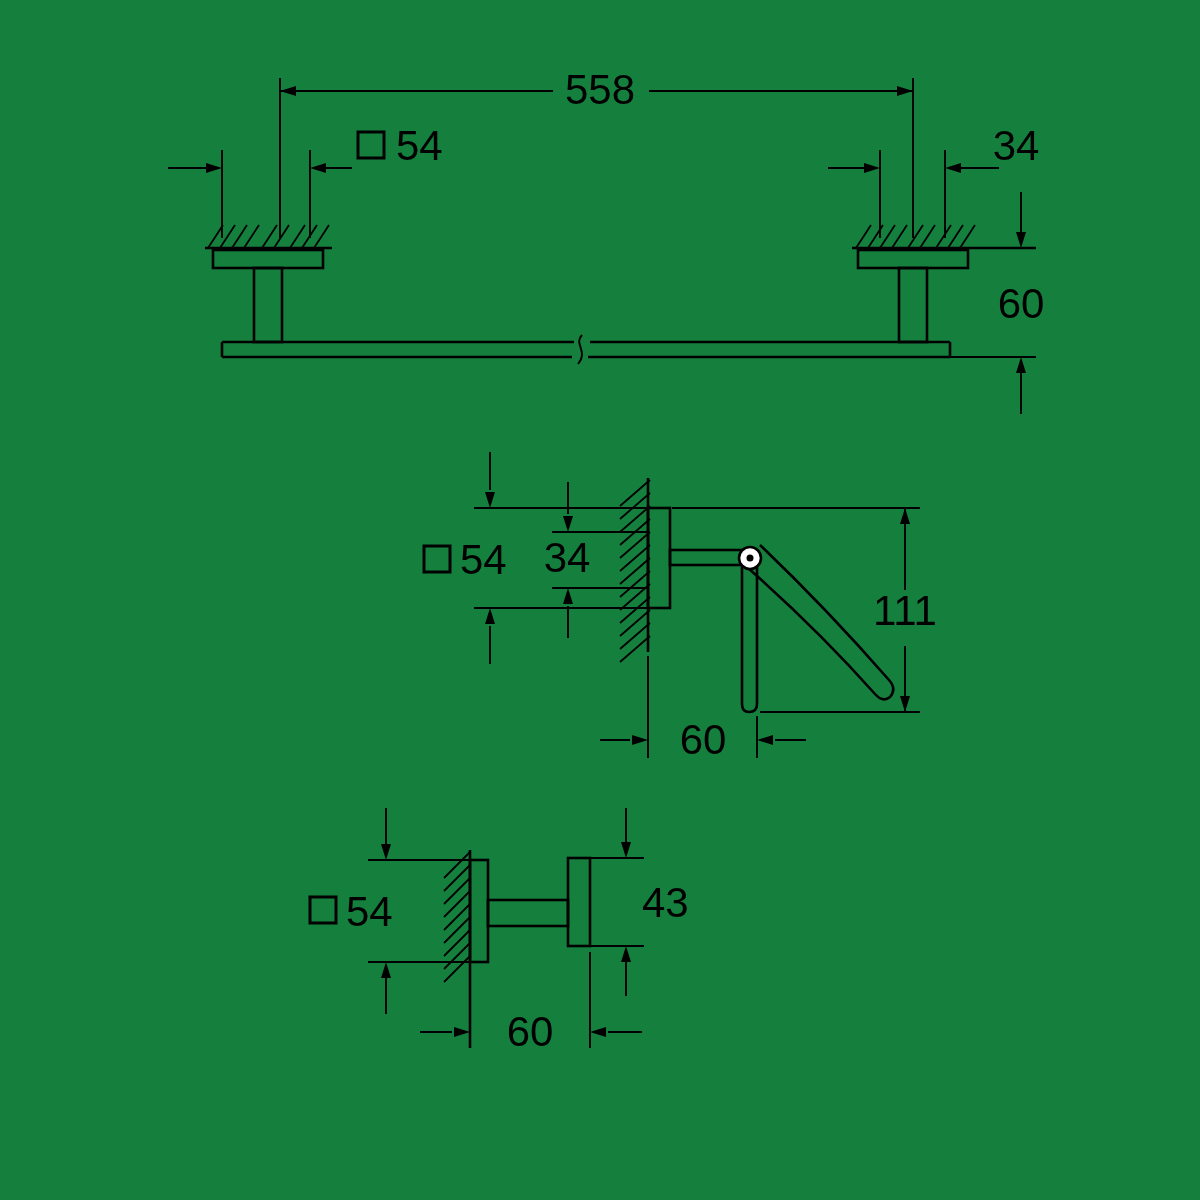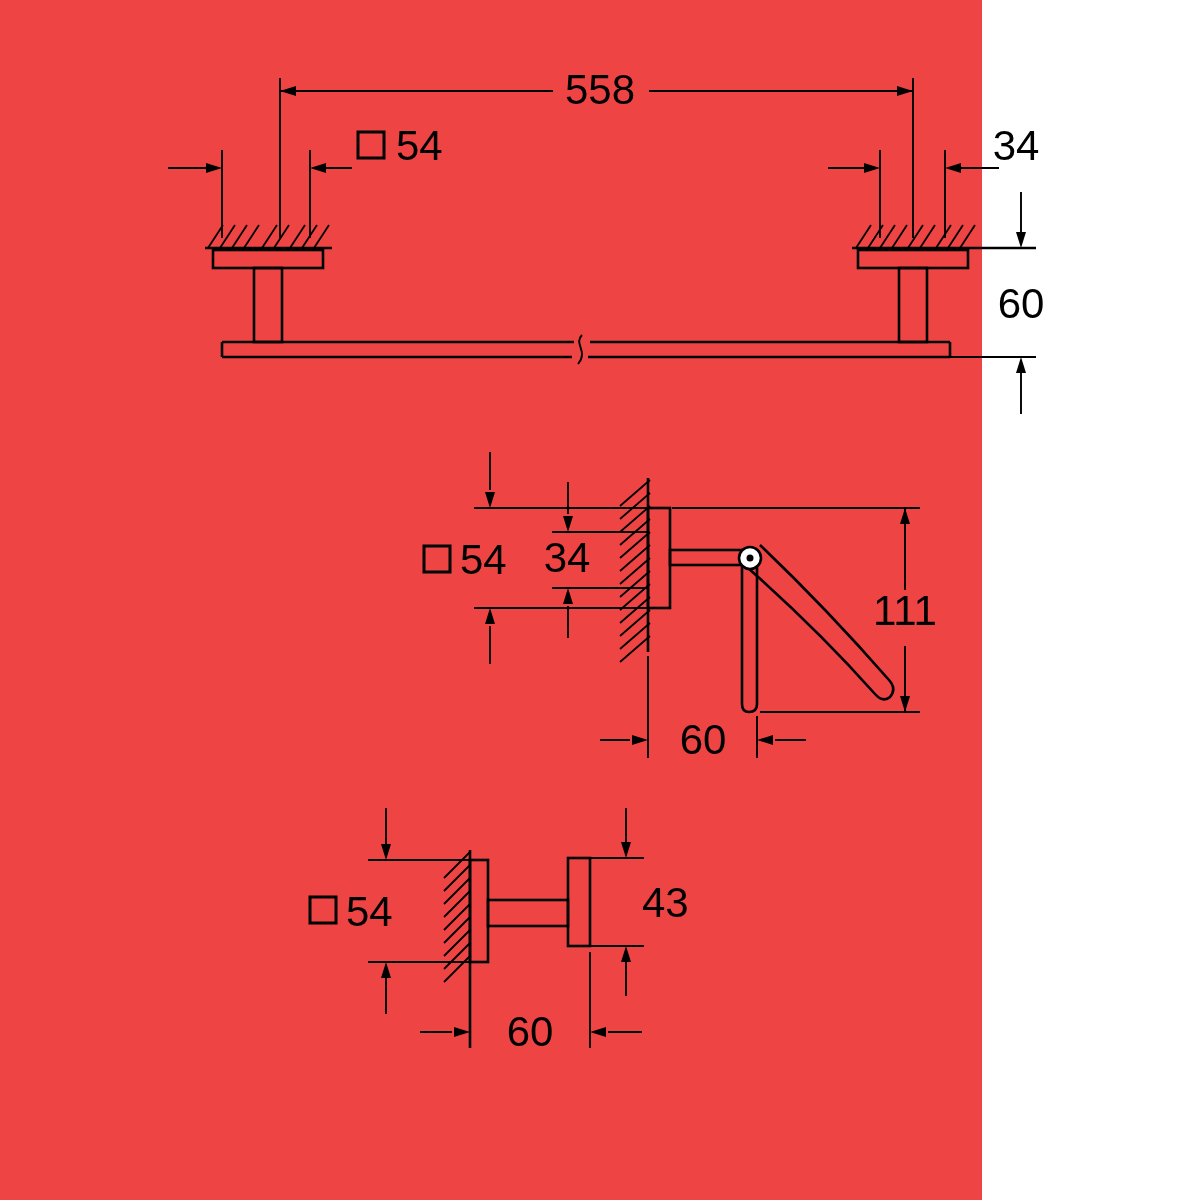--- a/index.html
+++ b/index.html
@@ -1,16 +1,16 @@
 <!DOCTYPE html>
 <html><head>
 <meta charset="utf-8">
 <style>
   html,body{margin:0;padding:0;background:#ffffff;}
-  .canvas{width:982px;height:1200px;background:#ef4444;position:relative;}
+  .canvas{width:1200px;height:1200px;background:#15803d;position:relative;}
   svg{display:block;}
   .obj{stroke:#000;stroke-width:2.6;fill:none;stroke-linecap:butt;stroke-linejoin:miter;}
   .objf{stroke:#000;stroke-width:2.6;fill:#ffffff;}
   .dim{stroke:#000;stroke-width:1.9;fill:none;}
   .hatch{stroke:#000;stroke-width:1.8;fill:none;}
   .ah{fill:#000;stroke:none;}
   .sym{stroke:#000;stroke-width:3;fill:none;}
   .lbl{font-family:"Liberation Sans", sans-serif;font-size:42px;fill:#000;}
 </style>
 </head>

